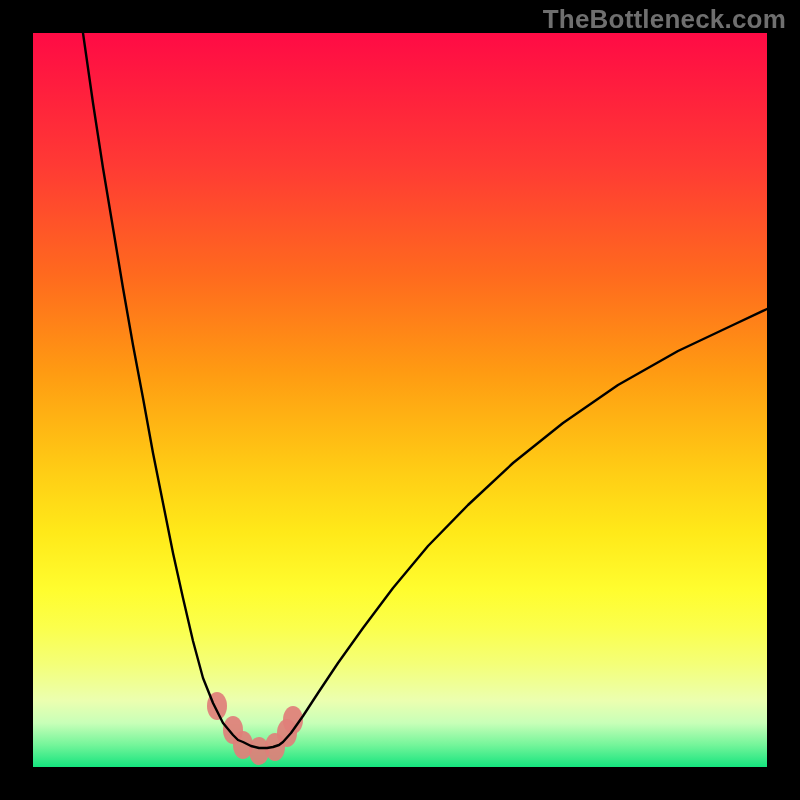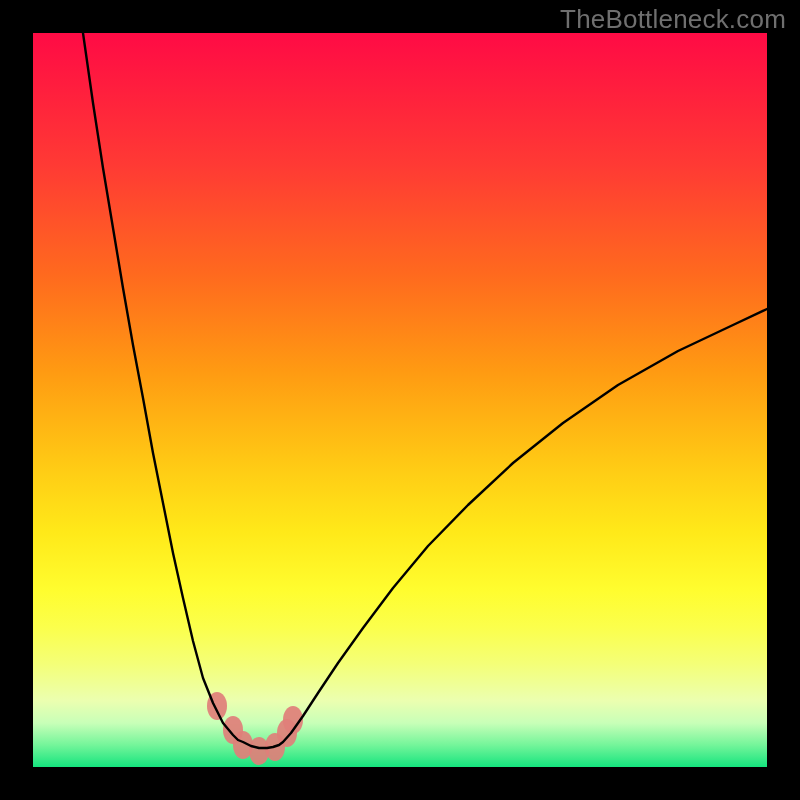--- a/index.html
+++ b/index.html
@@ -48,21 +48,21 @@
     left: 0;
     top: 0;
   }
   .watermark {
     position: absolute;
     top: 4px;
     right: 14px;
     color: #6f6f6f;
     font-size: 26px;
     letter-spacing: 0.2px;
-    font-weight: 400;
+    font-weight: 700;
     user-select: none;
   }
 </style>
 </head>
 <body>
 
 <div class="frame">
   <div class="plot">
     <svg viewBox="0 0 734 734" width="734" height="734">
       <g id="markers-layer">

